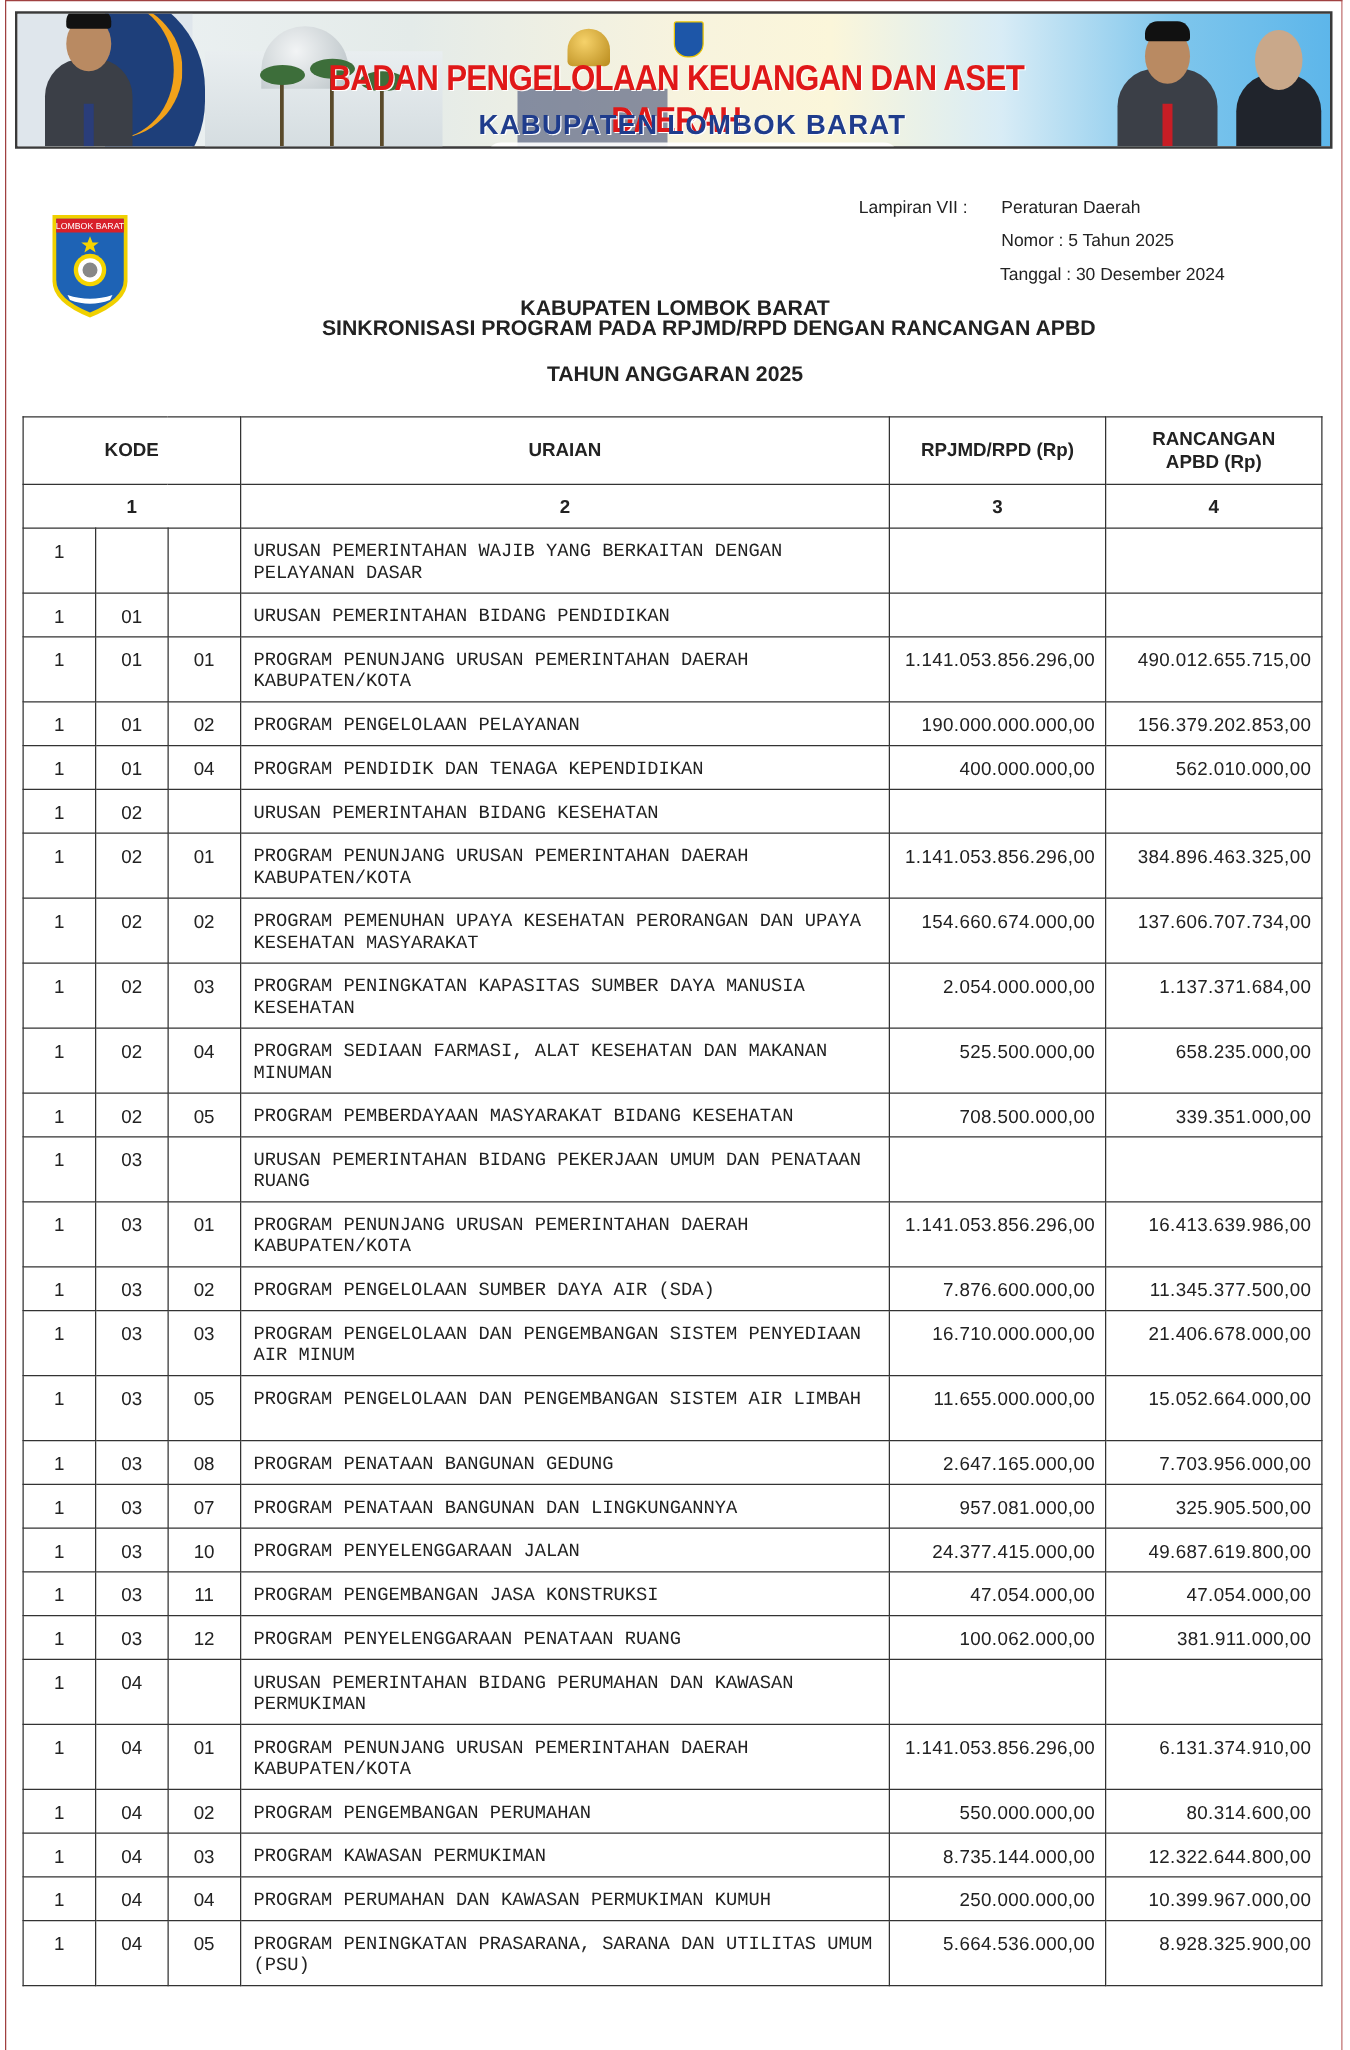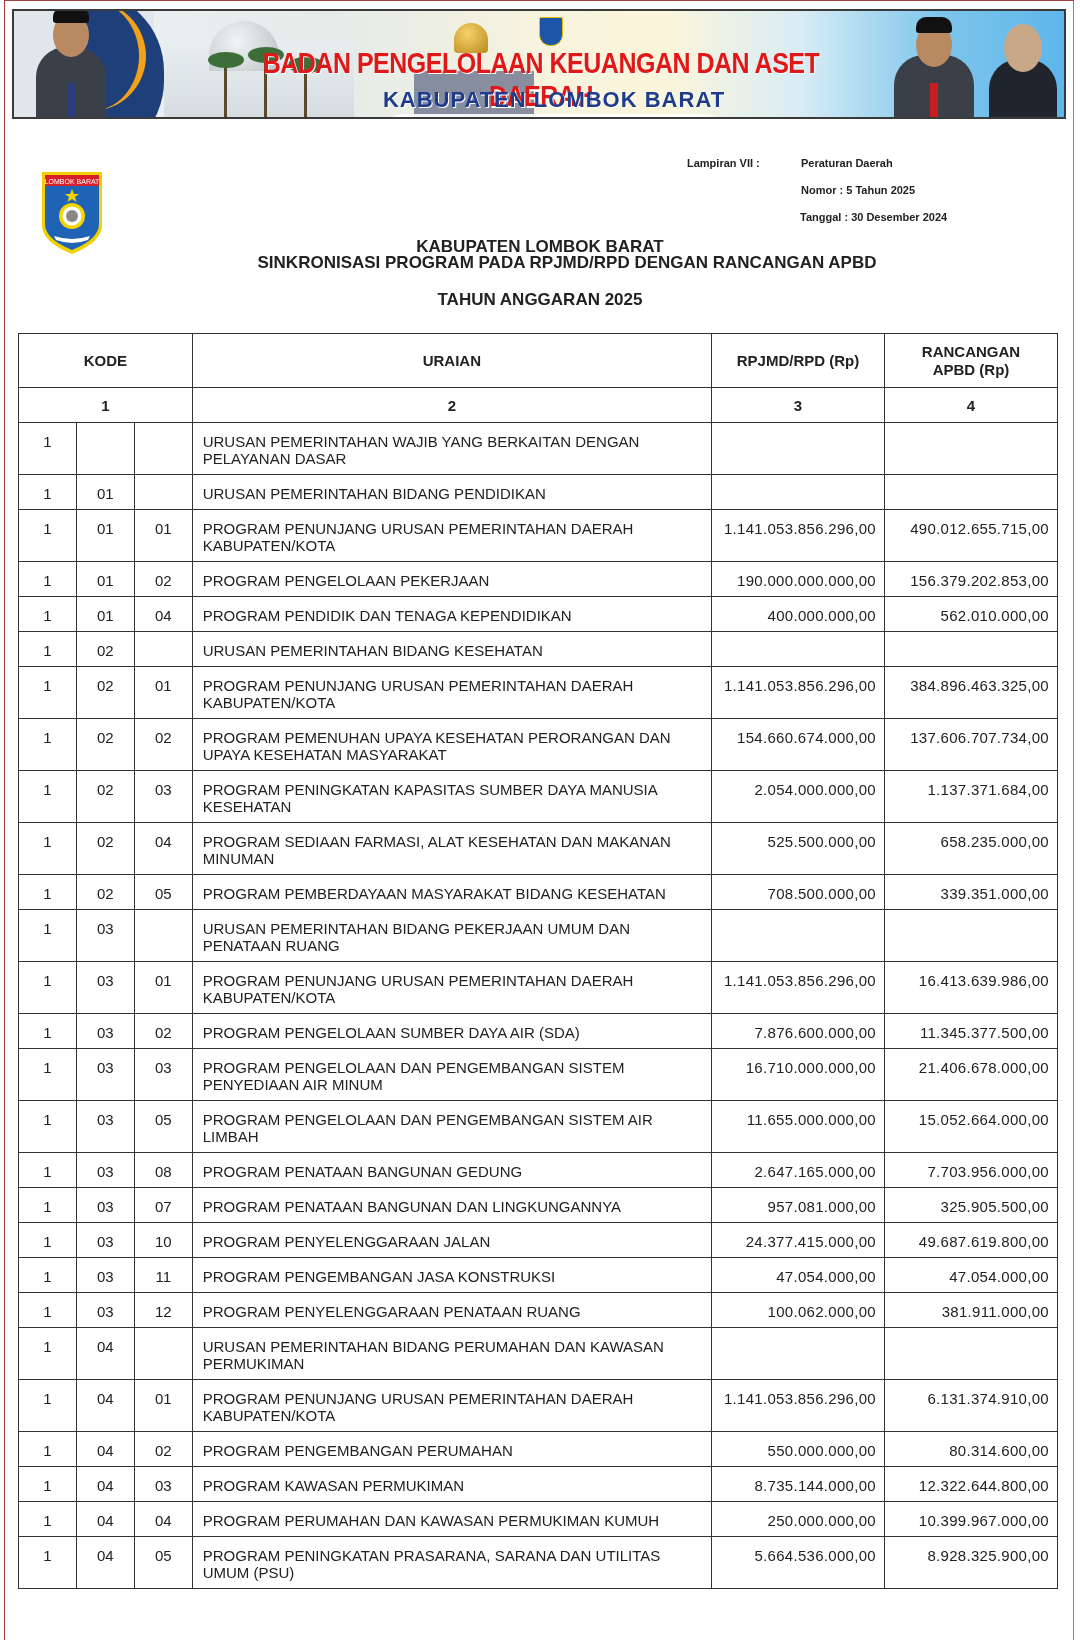--- a/index.html
+++ b/index.html
@@ -79,37 +79,37 @@
     background: rgba(255,255,255,0.92); text-align: center; font-size: 7px; font-weight: bold; line-height: 9px;
     padding-top: 3px; box-sizing: border-box; color: #222;
   }
 
   
   .logo {
     position: absolute; left: 40px; top: 170px; width: 64px; height: 86px;
   }
   .logo svg { width: 64px; height: 86px; }
   .lampiran {
-    position: absolute; top: 157px; font-size: 11px; color: #222; font-weight: bold;
+    position: absolute; top: 157px; font-size: 14px; color: #222;
   }
   .doc-title {
     position: absolute; left: 0; width: 1080px; text-align: center; font-weight: bold; font-size: 17px; color: #222;
   }
 
   
   table.main {
     position: absolute; left: 18px; top: 333px; width: 1040px; border-collapse: collapse;
     font-size: 15px; color: #222;
   }
   table.main td, table.main th {
     border: 1.5px solid #333; vertical-align: top; padding: 0; box-sizing: border-box;
   }
   table.main th { font-weight: bold; vertical-align: middle; text-align: center; }
   .c-k1, .c-k2, .c-k3 { width: 58px; text-align: center; padding-top: 10px !important; }
-  .c-ur { width: 520px; padding: 10px 4px 6px 10px !important; line-height: 17px; }
+  .c-ur { width: 520px; padding: 10px 4px 6px 10px !important; line-height: 17px; font-family: Liberation Mono, monospace; }
   .c-rp { width: 173px; text-align: right; padding: 10px 8px 4px 4px !important; line-height: 17px; }
   .c-ra { width: 173px; text-align: right; padding: 10px 8px 4px 4px !important; line-height: 17px; }
   .c-rp span, .c-ra span { letter-spacing: 0.3px; margin-top: 48px; }
   tr.hdr1 th { height: 54px; }
   tr.hdr2 th { height: 35px; }
 </style>
 </head>
 <body>
 
 <div class="page-border"></div>
@@ -230,21 +230,21 @@
         <td class="c-k2"><span>01</span></td>
         <td class="c-k3"><span>01</span></td>
         <td class="c-ur"><span>PROGRAM PENUNJANG URUSAN PEMERINTAHAN DAERAH KABUPATEN/KOTA</span></td>
         <td class="c-rp"><span>1.141.053.856.296,00</span></td>
         <td class="c-ra"><span>490.012.655.715,00</span></td>
       </tr>
       <tr style="height: 35px;">
         <td class="c-k1"><span>1</span></td>
         <td class="c-k2"><span>01</span></td>
         <td class="c-k3"><span>02</span></td>
-        <td class="c-ur"><span>PROGRAM PENGELOLAAN PEKERJAAN</span></td>
+        <td class="c-ur"><span>PROGRAM PENGELOLAAN PELAYANAN</span></td>
         <td class="c-rp"><span>190.000.000.000,00</span></td>
         <td class="c-ra"><span>156.379.202.853,00</span></td>
       </tr>
       <tr style="height: 35px;">
         <td class="c-k1"><span>1</span></td>
         <td class="c-k2"><span>01</span></td>
         <td class="c-k3"><span>04</span></td>
         <td class="c-ur"><span>PROGRAM PENDIDIK DAN TENAGA KEPENDIDIKAN</span></td>
         <td class="c-rp"><span>400.000.000,00</span></td>
         <td class="c-ra"><span>562.010.000,00</span></td>

